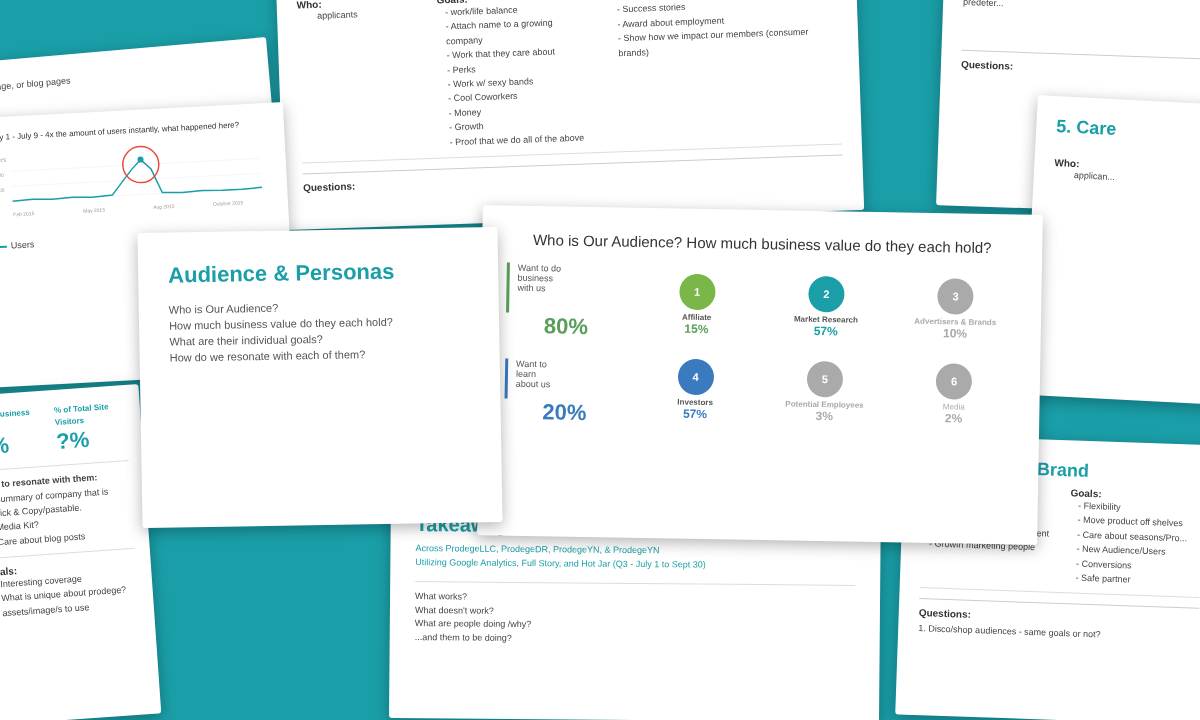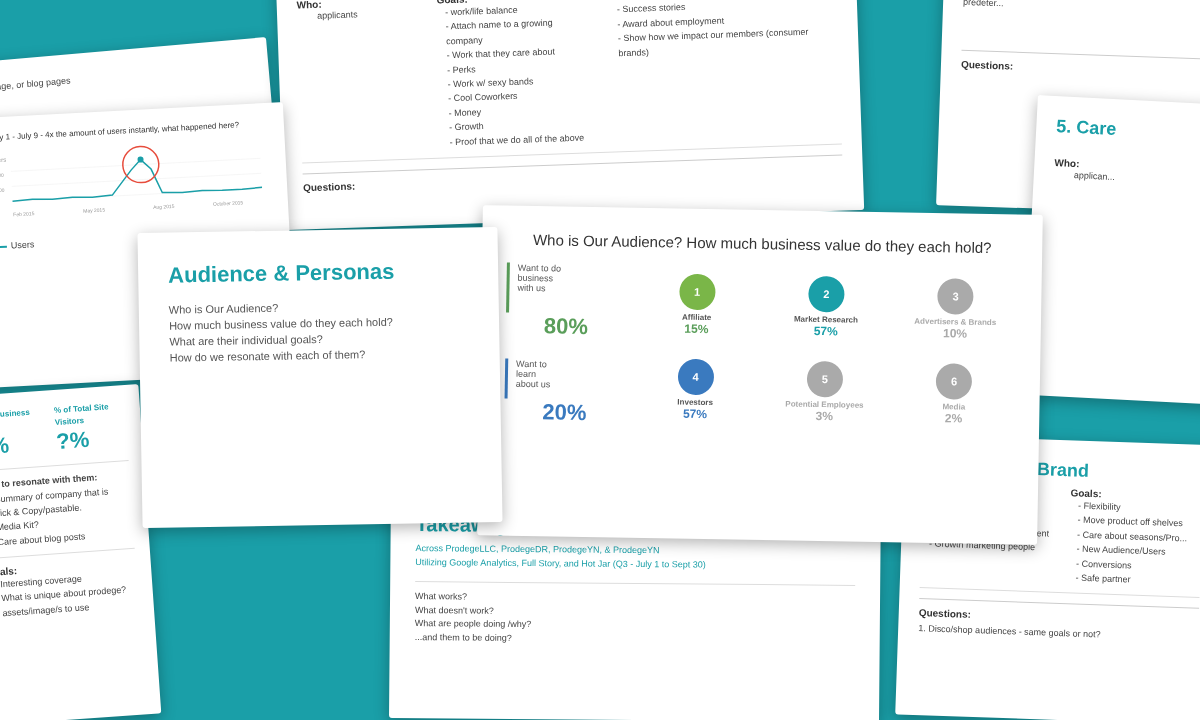--- a/index.html
+++ b/index.html
@@ -437,21 +437,21 @@
           <span>5</span>
         </div>
         <p class="node-label" style="font-weight:bold;color:#aaa;">Potential Employees</p>
         <p class="node-pct" style="color:#aaa;">3%</p>
       </div>
 
       <div class="audience-node">
         <div class="node-circle gray-circle">
           <span>6</span>
         </div>
-        <p class="node-label" style="font-weight:bold;color:#aaa;">Media</p>
+        <p class="node-label" style="font-weight:normal;color:#aaa;">Media</p>
         <p class="node-pct" style="color:#aaa;">2%</p>
       </div>
     </div>
   </div>
 </div>
 
 <div class="slide-container slide-bottomleft">
   <div style="display:flex;gap:15px;margin-bottom:10px;">
     <div>
       <p class="body-text" style="color:#1a9fa8;font-weight:bold;font-size:8px;">% of Business Value</p>

